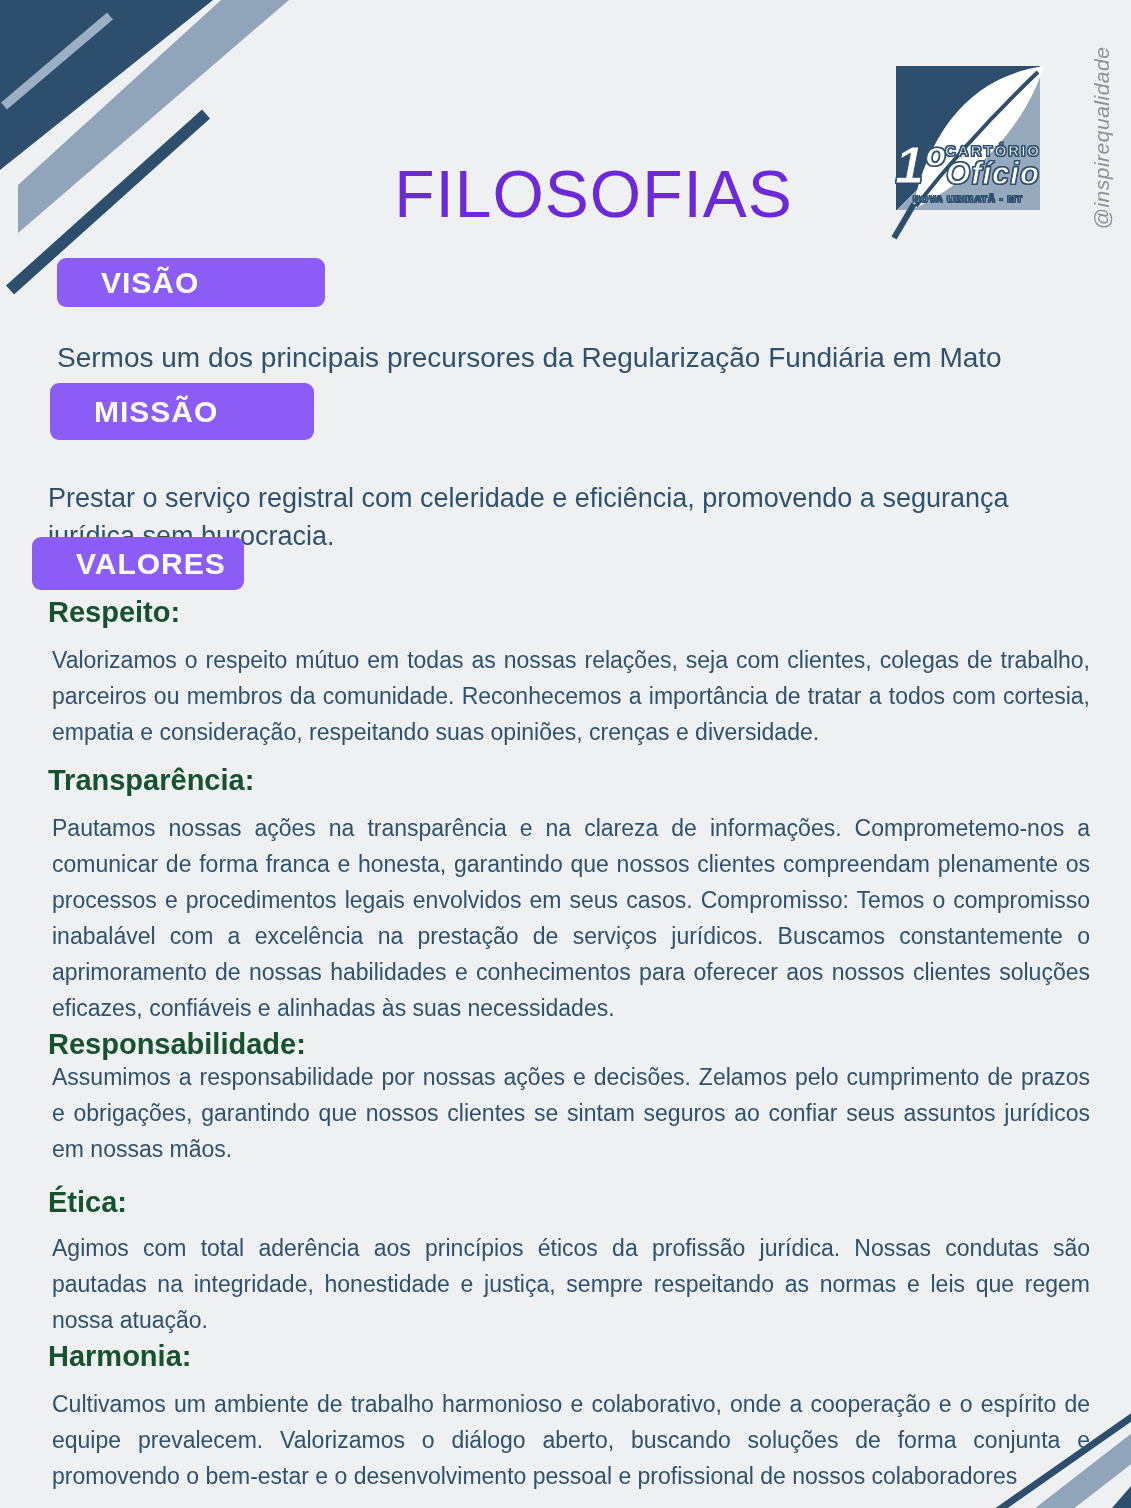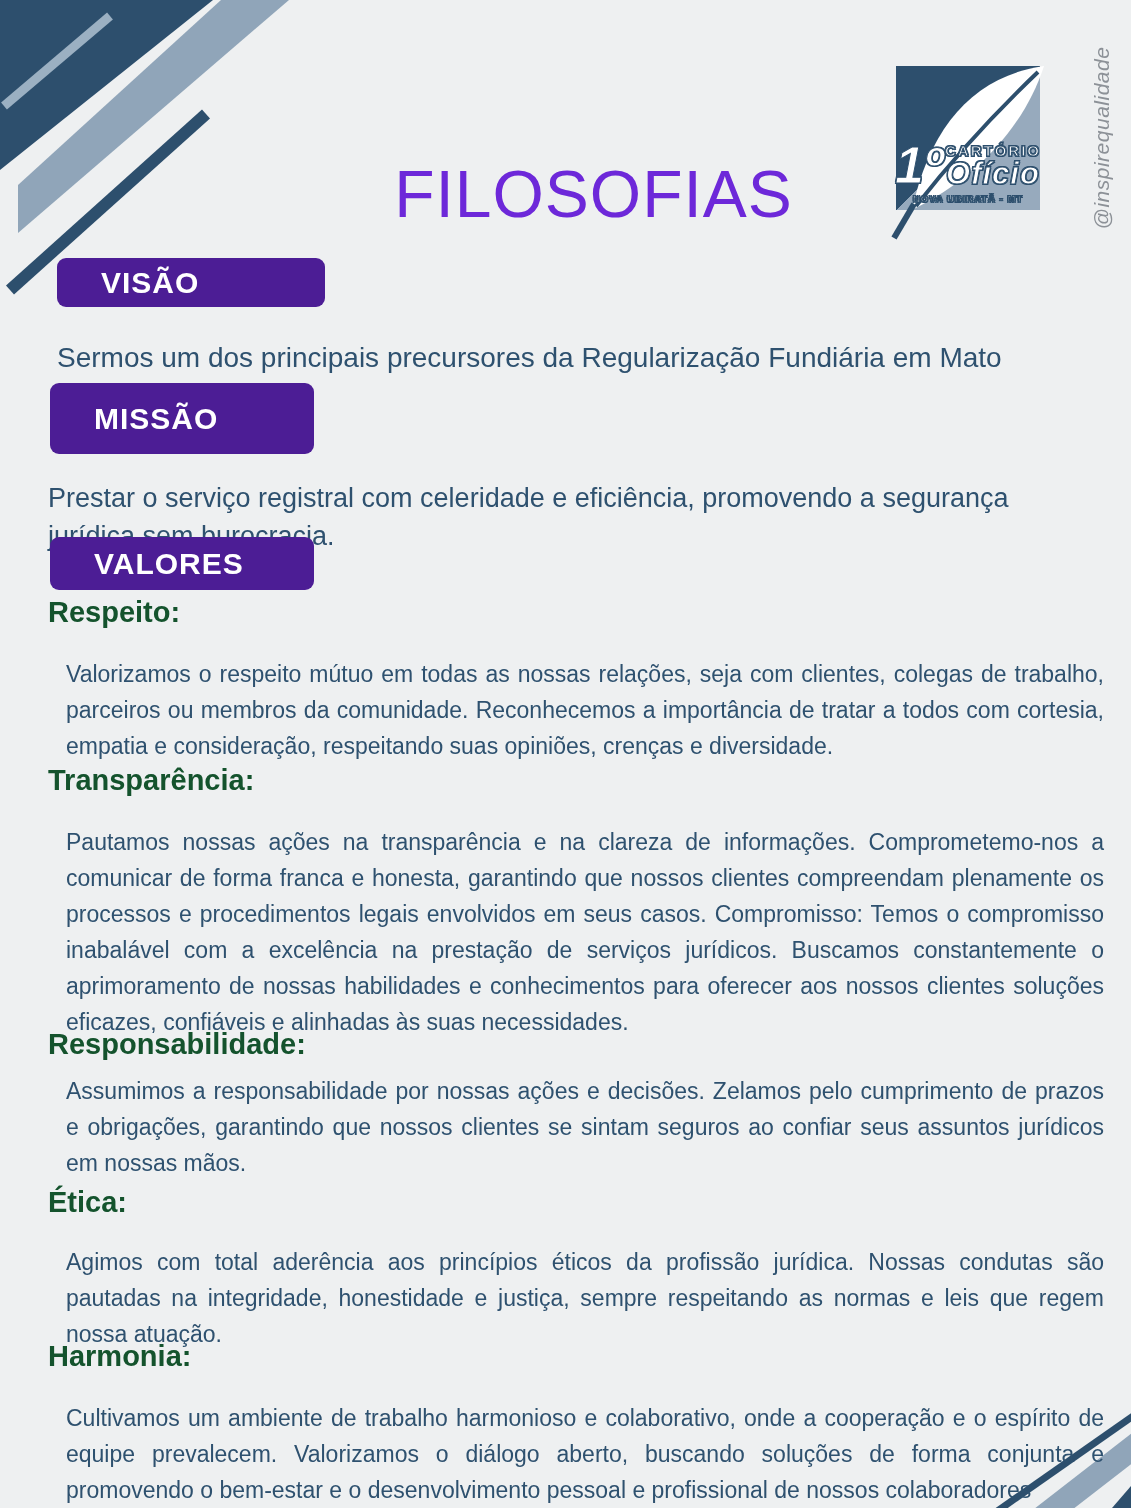--- a/index.html
+++ b/index.html
@@ -50,40 +50,40 @@
   .logo-row { display:flex; justify-content:center; align-items:flex-start; line-height:1; }
   .logo-num { font-size:52px; font-weight:bold; font-style:italic; margin-right:2px; }
   .logo-col { display:flex; flex-direction:column; align-items:center; text-align:left; }
   .logo-cartorio { font-size:15px; font-weight:bold; letter-spacing:2px; margin-top:4px; }
   .logo-oficio { font-size:31px; font-weight:bold; font-style:italic; letter-spacing:1px; }
   .logo-city { font-size:9.5px; font-weight:bold; letter-spacing:1px; margin-top:2px; }
 
   
   .badge {
     position:absolute; box-sizing:border-box;
-    background:#4c1d95; border-radius:9px;
+    background:#8b5cf6; border-radius:9px;
     display:flex; align-items:center;
     color:#FFFFFF; font-weight:bold; font-size:30px; letter-spacing:1px;
     padding-left:44px;
   }
   .badge-visao   { left:57px; top:258px; width:268px; height:49px; }
-  .badge-missao  { left:50px; top:383px; width:264px; height:71px; }
-  .badge-valores { left:50px; top:537px; width:264px; height:53px; }
+  .badge-missao  { left:50px; top:383px; width:264px; height:57px; }
+  .badge-valores { left:32px; top:537px; width:212px; height:53px; }
 
   
   .body-text { color:#2E516F; }
   .visao-text  { position:absolute; left:57px; top:312px; width:1030px; font-size:28px; line-height:36px; }
   .missao-text { position:absolute; left:48px; top:452px; width:1030px; font-size:27px; line-height:38px; }
 
   .vh {
     position:absolute; left:48px; margin:0;
     font-size:29px; font-weight:bold; color:#14532d;
   }
   .vp {
-    position:absolute; left:48px; width:1038px; margin:18px;
+    position:absolute; left:48px; width:1038px; margin:4px;
     font-size:23px; line-height:36px; color:#2E516F; text-align:justify;
   }
   .h-respeito          { top:596px; }
   .p-respeito          { top:638px; }
   .h-transparencia     { top:764px; }
   .p-transparencia     { top:806px; }
   .h-responsabilidade  { top:1028px; }
   .p-responsabilidade  { top:1055px; }
   .h-etica             { top:1186px; }
   .p-etica             { top:1226px; }

